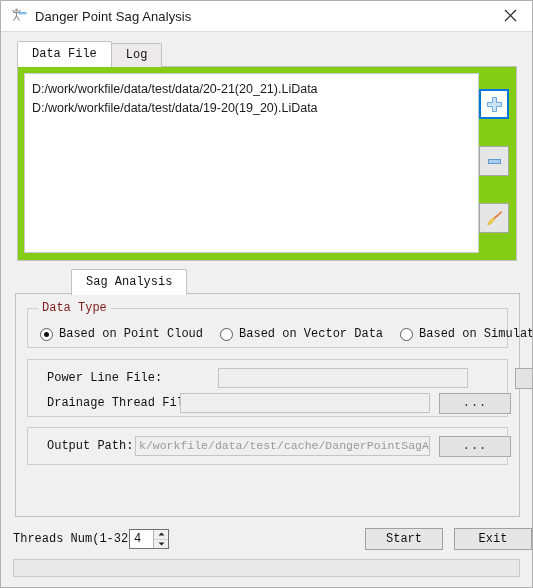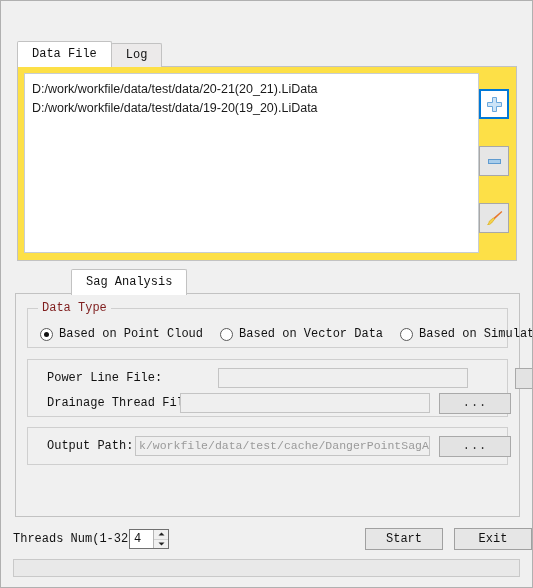--- a/index.html
+++ b/index.html
@@ -92,21 +92,21 @@
     padding-bottom: 6px;
     z-index: 2;
   }
 
   .tabpane {
     position: absolute;
     left: 16px; top: 65px;
     width: 500px;
     height: 195px;
     box-sizing: border-box;
-    background: #fde047;
+    background: #84cc16;
     border: 1px solid #c2c2c2;
     z-index: 1;
   }
 
   
   .filelist {
     position: absolute;
     left: 6px; top: 6px;
     width: 455px;
     height: 180px;
@@ -327,20 +327,41 @@
     box-sizing: border-box;
     background: #e9e9e9;
     border: 1px solid #c9c9c9;
   }
 </style>
 </head>
 <body>
 
 <div id="app">
 
+  <div class="titlebar">
+    <svg class="title-icon" viewBox="0 0 18 18">
+      <g stroke="#8d8d8d" stroke-width="1.1" fill="none">
+        <line x1="6.5" y1="4.5" x2="6.5" y2="9"></line>
+        <line x1="3.5" y1="13.5" x2="6.5" y2="9"></line>
+        <line x1="9.5" y1="13.5" x2="6.5" y2="9"></line>
+        <line x1="3.2" y1="5.5" x2="9.8" y2="5.5"></line>
+        <line x1="2.6" y1="3.2" x2="4.4" y2="5.0"></line>
+        <line x1="10.4" y1="3.2" x2="8.6" y2="5.0"></line>
+      </g>
+      <circle cx="6.5" cy="3.1" r="1.5" fill="#9d9d9d"></circle>
+      <rect x="8.5" y="5.1" width="8" height="2.2" fill="#7cb8e8"></rect>
+    </svg>
+    <span class="title-text">Danger Point Sag Analysis</span>
+    <div class="title-close">
+      <svg width="13" height="13" viewBox="0 0 13 13">
+        <line x1="1" y1="1" x2="12" y2="12" stroke="#222" stroke-width="1.2"></line>
+        <line x1="12" y1="1" x2="1" y2="12" stroke="#222" stroke-width="1.2"></line>
+      </svg>
+    </div>
+  </div>
 
   <div class="tabbar">
     <div class="tab active">
       <span>Data File</span>
     </div>
     <div class="tab">
       <span>Log</span>
     </div>
   </div>
 

